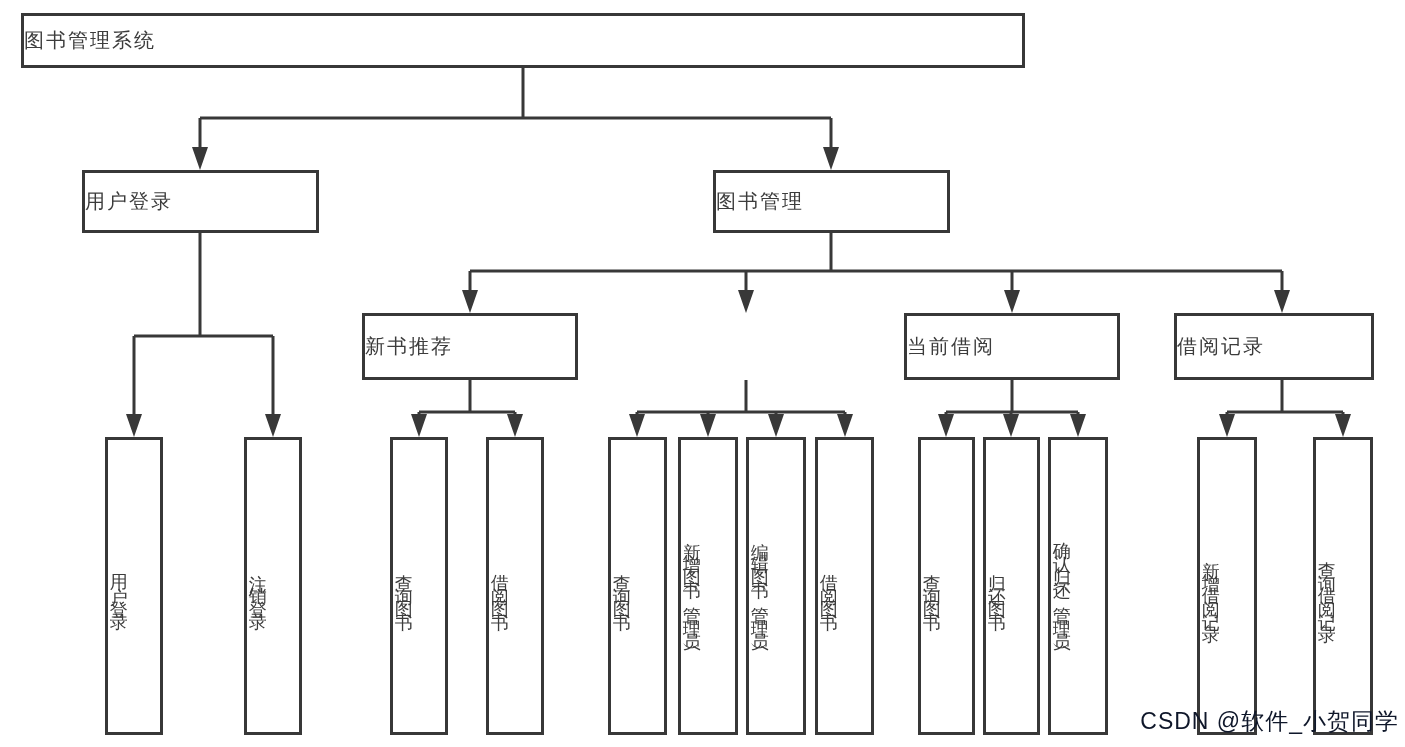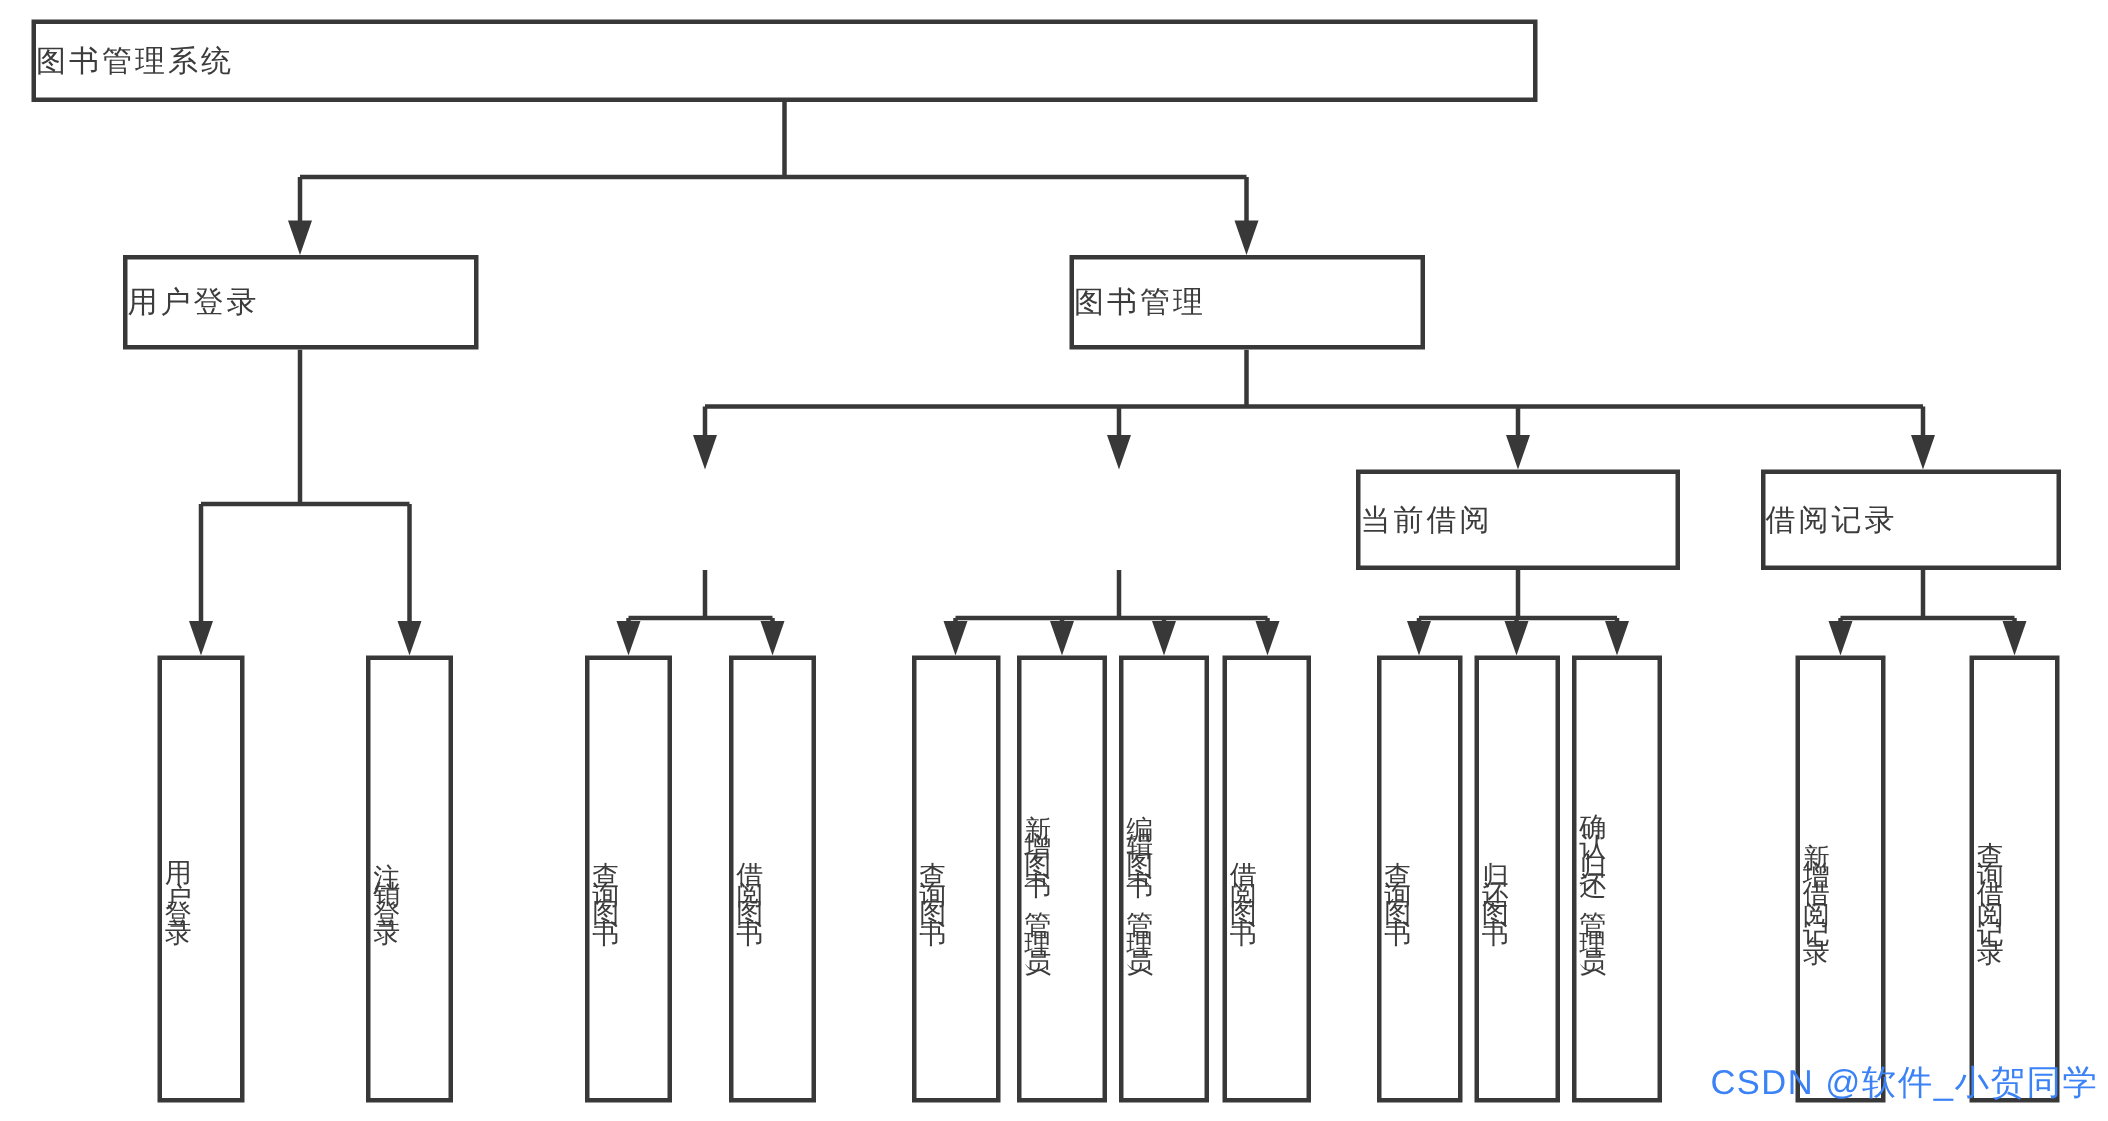--- a/index.html
+++ b/index.html
@@ -45,21 +45,21 @@
     line-height: 1.1;
     color: #3c3c3c;
   }
   .watermark {
     position: absolute;
     top: 706px;
     right: 6px;
     z-index: 2;
     font-size: 23px;
     letter-spacing: 1px;
-    color: #3b82f6;
+    color: #0f172a;
     white-space: nowrap;
   }
 </style>
 </head>
 <body>
 
 <div class="canvas">
 
   <svg class="connectors" width="1405" height="747" viewBox="0 0 1405 747">
     <g stroke="#383838" stroke-width="3" fill="none">
@@ -105,20 +105,23 @@
     <span class="label">图书管理系统</span>
   </div>
 
   <div class="box hbox" style="left:82px; top:170px; width:237px; height:63px;">
     <span class="label">用户登录</span>
   </div>
   <div class="box hbox" style="left:713px; top:170px; width:237px; height:63px;">
     <span class="label">图书管理</span>
   </div>
 
+  <div class="box hbox" style="left:362px; top:313px; width:216px; height:67px;">
+    <span class="label">新书推荐</span>
+  </div>
   <div class="box hbox" style="left:904px; top:313px; width:216px; height:67px;font-family:Liberation Serif, serif;">
     <span class="label">当前借阅</span>
   </div>
   <div class="box hbox" style="left:1174px; top:313px; width:200px; height:67px;">
     <span class="label">借阅记录</span>
   </div>
 
   <div class="box vbox" style="left:105px; top:437px; width:58px; height:298px;">
     <span class="label">用户登录</span>
   </div>

